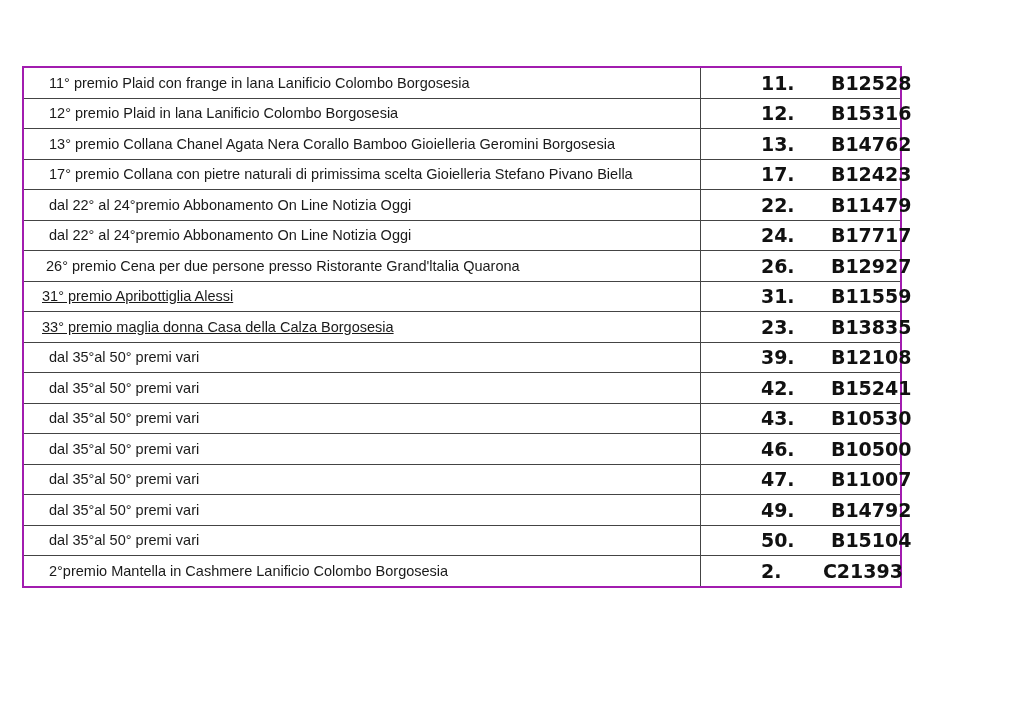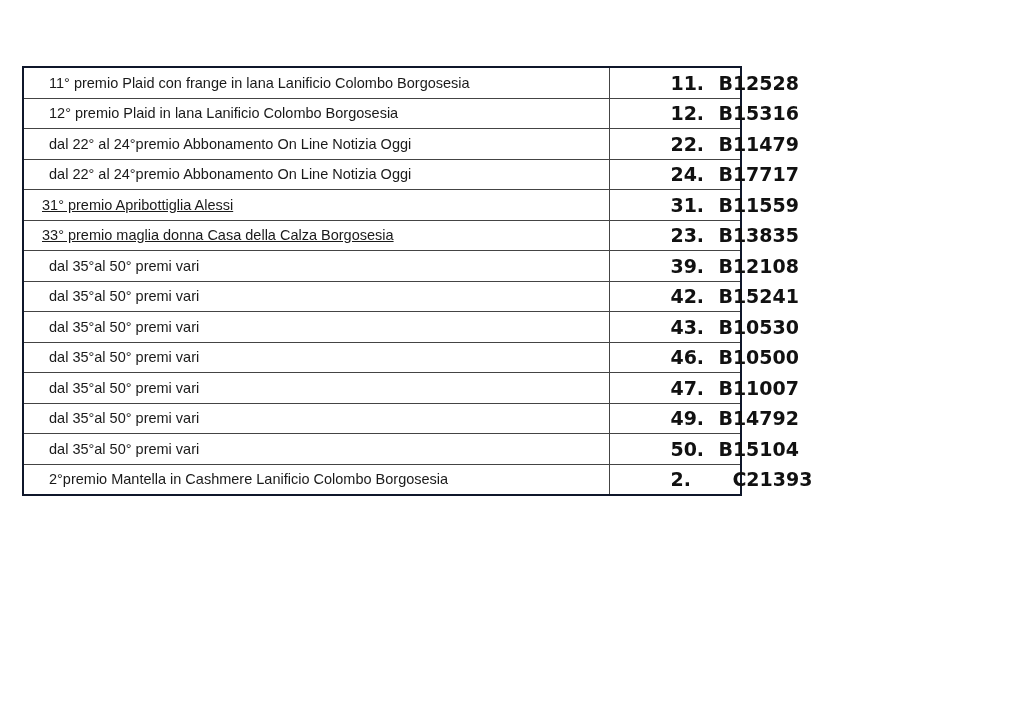--- a/index.html
+++ b/index.html
@@ -1,24 +1,24 @@
 <!DOCTYPE html>
 <html><head>
 <meta charset="utf-8">
 <style>
   html, body { margin:0; padding:0; background:#ffffff; }
   body { width:1024px; height:724px; position:relative; overflow:hidden; font-family:"Liberation Sans", sans-serif; }
-  .tbl { position:absolute; left:22px; top:66px; width:720px; border-collapse:collapse; border:2px solid #0f172a; }
+  .tbl { position:absolute; left:22px; top:66px; width:880px; border-collapse:collapse; border:2px solid #a21caf; }
   .tbl td { border:1.5px solid #444; height:29.5px; padding:0; vertical-align:middle; }
   .desc { width:658px; font-size:14.5px; color:#1a1a1a; padding-left:25px !important; white-space:nowrap; }
   .desc.ind1 { padding-left:22px !important; }
   .desc.ind0 { padding-left:18px !important;text-decoration:underline; }
   .code { width:220px; font-family:"DejaVu Sans", sans-serif; font-weight:bold; font-size:19px; color:#111; position:relative; }
   .num { position:absolute; left:60px; top:50%; transform:translateY(-50%); }
-  .tick { position:absolute; left:108px; top:50%; transform:translateY(-50%); }
+  .tick { position:absolute; left:130px; top:50%; transform:translateY(-50%); }
   .tick.c { left:122px; }
 </style>
 </head>
 <body>
 
 <table class="tbl">
   <tbody>
     <tr>
         <td class="desc">11° premio Plaid con frange in lana Lanificio Colombo Borgosesia</td>
         <td class="code">
@@ -27,31 +27,52 @@
         </td>
       </tr>
     <tr>
         <td class="desc">12° premio Plaid in lana Lanificio Colombo Borgosesia</td>
         <td class="code">
           <span class="num">12.</span>
           <span class="tick">B15316</span>
         </td>
       </tr>
     <tr>
+        <td class="desc">13° premio Collana Chanel Agata Nera Corallo Bamboo Gioielleria Geromini Borgosesia</td>
+        <td class="code">
+          <span class="num">13.</span>
+          <span class="tick">B14762</span>
+        </td>
+      </tr>
+    <tr>
+        <td class="desc">17° premio Collana con pietre naturali di primissima scelta Gioielleria Stefano Pivano Biella</td>
+        <td class="code">
+          <span class="num">17.</span>
+          <span class="tick">B12423</span>
+        </td>
+      </tr>
+    <tr>
         <td class="desc">dal 22° al 24°premio Abbonamento On Line Notizia Oggi</td>
         <td class="code">
           <span class="num">22.</span>
           <span class="tick">B11479</span>
         </td>
       </tr>
     <tr>
         <td class="desc">dal 22° al 24°premio Abbonamento On Line Notizia Oggi</td>
         <td class="code">
           <span class="num">24.</span>
           <span class="tick">B17717</span>
+        </td>
+      </tr>
+    <tr>
+        <td class="desc ind1">26° premio Cena per due persone presso Ristorante Grand'ltalia Quarona</td>
+        <td class="code">
+          <span class="num">26.</span>
+          <span class="tick">B12927</span>
         </td>
       </tr>
     <tr>
         <td class="desc ind0">31° premio Apribottiglia Alessi</td>
         <td class="code">
           <span class="num">31.</span>
           <span class="tick">B11559</span>
         </td>
       </tr>
     <tr>

